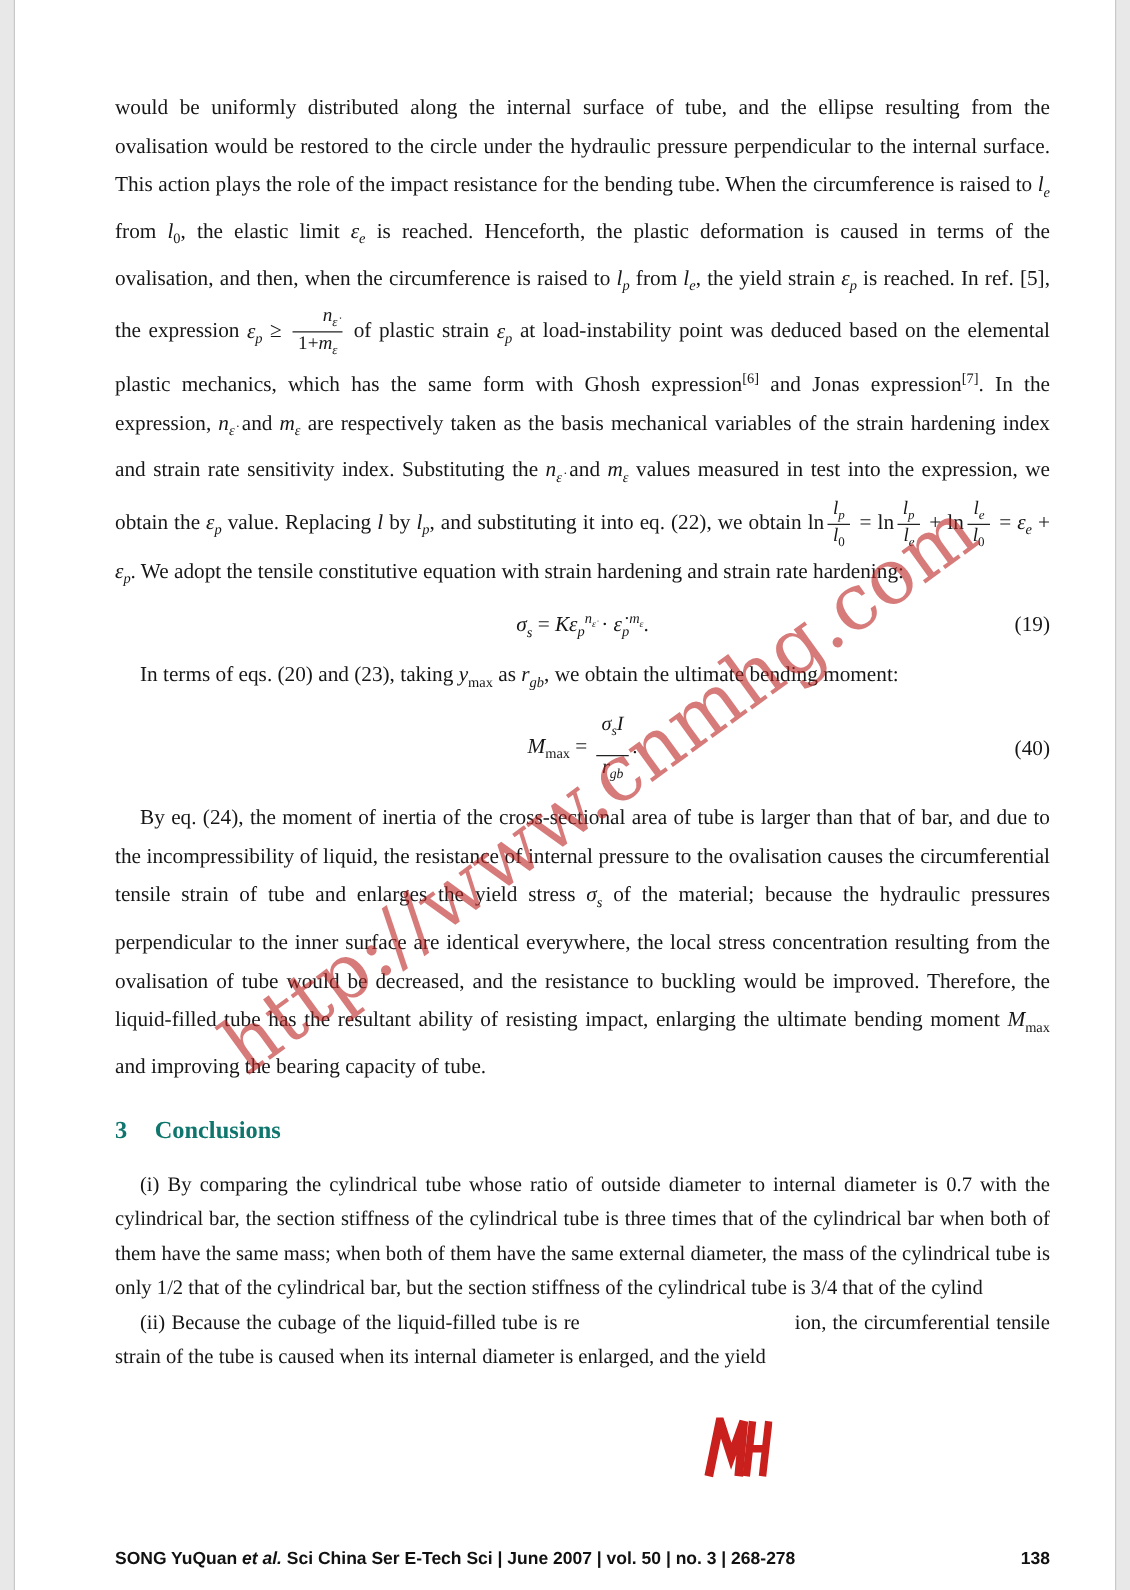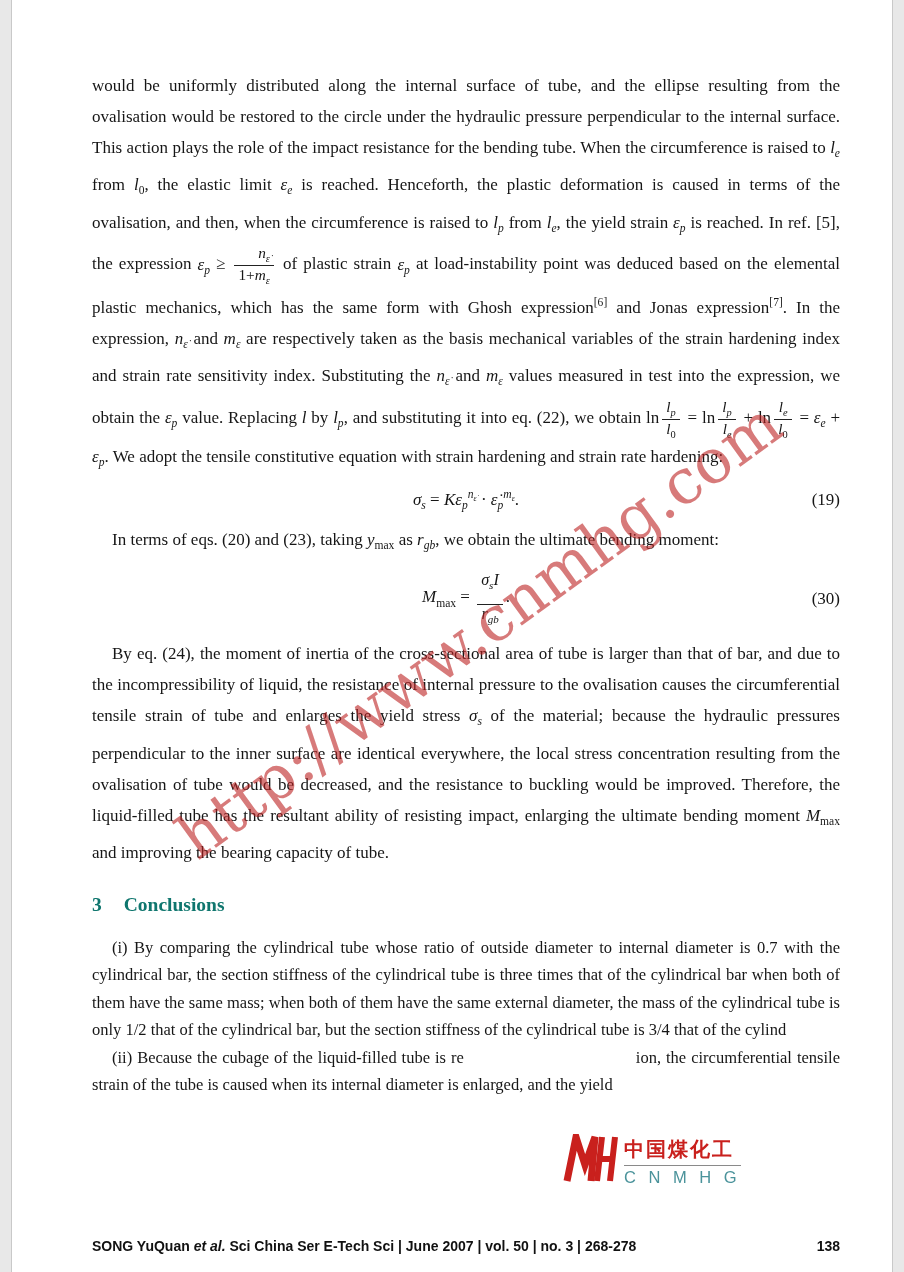--- a/index.html
+++ b/index.html
@@ -144,21 +144,21 @@
     </div>
 
     <p class="para indent">In terms of eqs. (20) and (23), taking <i>y</i><sub>max</sub> as <i>r<sub>gb</sub></i>, we obtain the ultimate bending moment:</p>
 
     <div class="eqrow">
       <span class="eqspace"></span>
       <span class="eqbody"><i>M</i><sub>max</sub> = <span class="ifrac">
             <span class="ftop"><i>σ<sub>s</sub></i><i>I</i></span>
             <span class="fbot"><i>r<sub>gb</sub></i></span>
           </span>.</span>
-      <span class="eqnum">(30)</span>
+      <span class="eqnum">(40)</span>
     </div>
 
     <p class="para indent">By eq. (24), the moment of inertia of the cross-sectional area of tube is larger than that of bar, and due to the incompressibility of liquid, the resistance of internal pressure to the ovalisation causes the circumferential tensile strain of tube and enlarges the yield stress <i>σ<sub>s</sub></i> of the material; because the hydraulic pressures perpendicular to the inner surface are identical everywhere, the local stress concentration resulting from the ovalisation of tube would be decreased, and the resistance to buckling would be improved. Therefore, the liquid-filled tube has the resultant ability of resisting impact, enlarging the ultimate bending moment <i>M</i><sub>max</sub> and improving the bearing capacity of tube.</p>
 
     <h2 class="h2">
       <span class="hnum">3</span><span class="htitle">Conclusions</span>
     </h2>
 
     <p class="cpara indent">(i) By comparing the cylindrical tube whose ratio of outside diameter to internal diameter is 0.7 with the cylindrical bar, the section stiffness of the cylindrical tube is three times that of the cylindrical bar when both of them have the same mass; when both of them have the same external diameter, the mass of the cylindrical tube is only 1/2 that of the cylindrical bar, but the section stiffness of the cylindrical tube is 3/4 that of the cylind</p>
     <p class="cpara indent">(ii) Because the cubage of the liquid-filled tube is re<span class="logo-gap"></span>ion, the circumferential tensile strain of the tube is caused when its internal diameter is enlarged, and the yield</p>
@@ -168,24 +168,20 @@
   <div class="watermark">http://www.cnmhg.com</div>
 
   <div class="logo-box">
     <span class="logo-mark">
       <svg width="56" height="50" viewBox="0 0 56 50" aria-hidden="true">
         <path d="M5 47 L14 3 L23 31 L33 3 L29 47" stroke="#c9201d" stroke-width="7" fill="none"></path>
         <path d="M40 3 L35 47 M53 3 L48 47" stroke="#c9201d" stroke-width="6" fill="none"></path>
         <path d="M36 25 L51 25" stroke="#c9201d" stroke-width="6" fill="none"></path>
       </svg>
     </span>
-    <span class="logo-text">
-      <span class="logo-cn">中国煤化工</span>
-      <span class="logo-en">C N M H G</span>
-    </span>
   </div>
 
   <div class="footer">
     <span class="footer-citation">SONG YuQuan <i>et al.</i> Sci China Ser E-Tech Sci | June 2007 | vol. 50 | no. 3 | <b>268-278</b></span>
     <span class="footer-page">138</span>
   </div>
 
 </div>
 
 </body></html>

